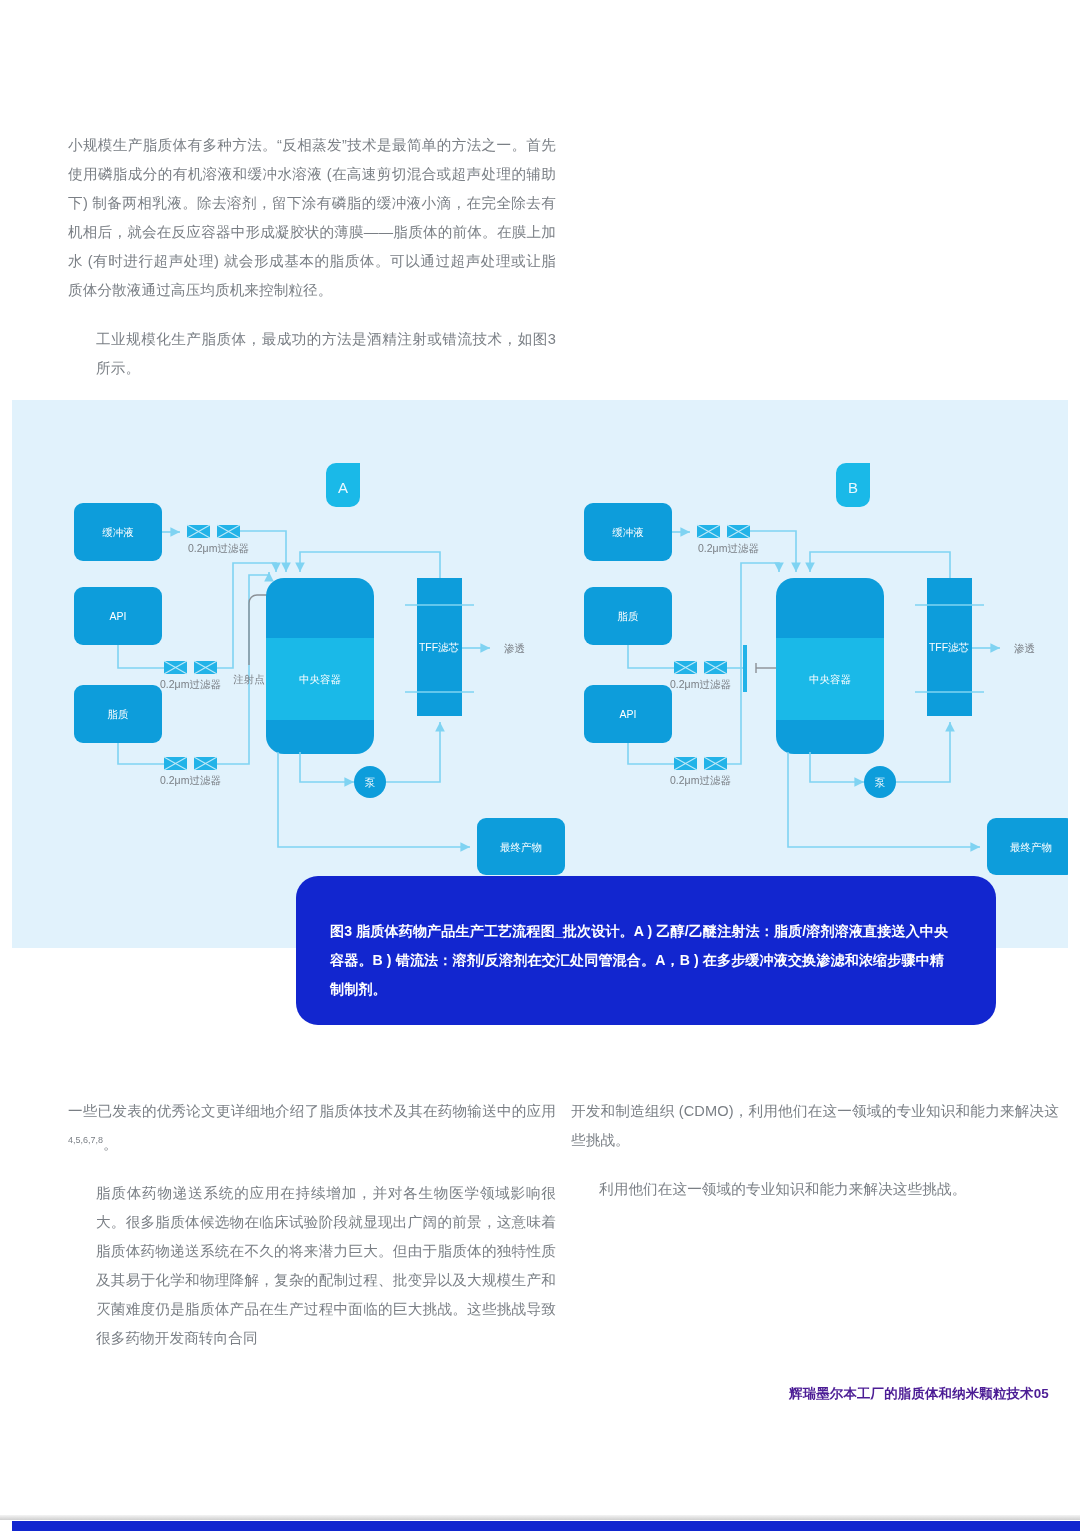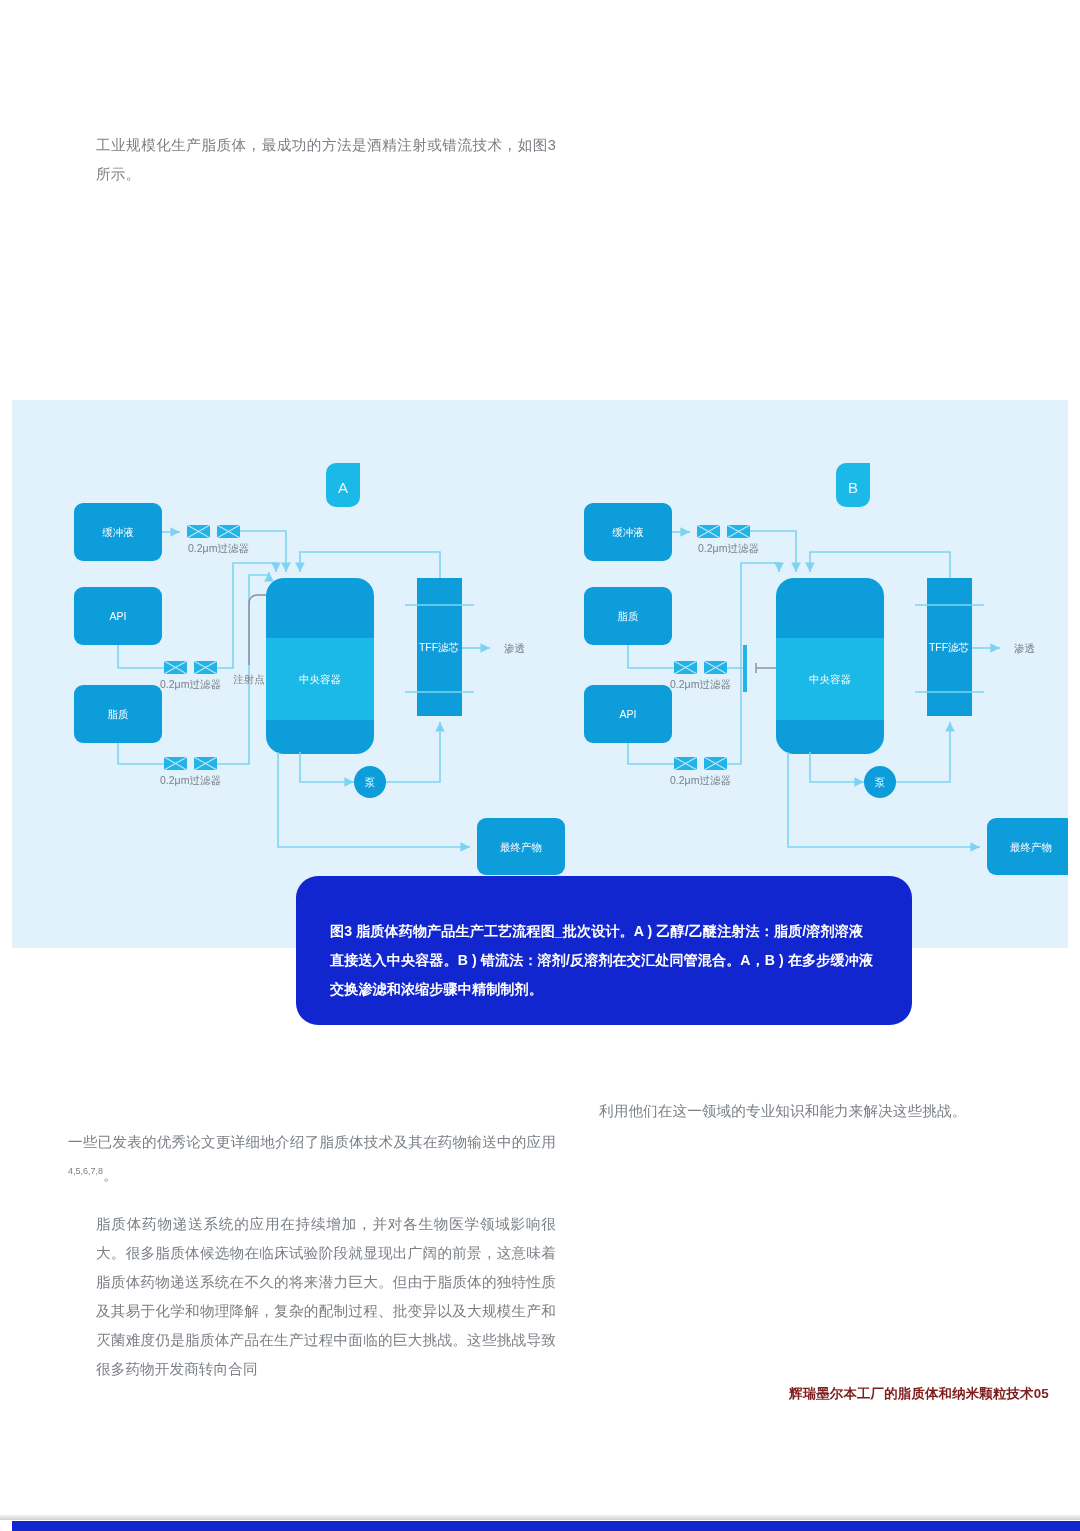--- a/index.html
+++ b/index.html
@@ -29,42 +29,42 @@
     position: absolute; left: 12px; top: 400px;
     width: 1056px; height: 548px;
     background: #e1f2fc;
   }
   .diagram { position: absolute; inset: 0; }
   .diagram svg { display: block; width: 1056px; height: 548px; }
 
   
   .caption-box {
     position: absolute; left: 296px; top: 876px;
-    width: 616px; height: 149px;
+    width: 700px; height: 149px;
     background: #1226cf;
     border-radius: 22px;
     padding: 41px 38px 0 34px;
   }
   .caption-text {
     color: #ffffff;
     font-size: 14.1px;
     font-weight: bold;
     line-height: 29px;
     letter-spacing: .1px;
   }
 
   
   .col { position: absolute; width: 488px; }
-  .col-left  { left: 68px;  top: 1128px; }
+  .col-left  { left: 68px;  top: 1097px; }
   .col-right { left: 571px; top: 1097px; }
 
   
   .footer-text {
     position: absolute; right: 31px; top: 1385px;
-    color: #7f1d1d;
+    color: #4c1d95;
     font-size: 13.4px;
     font-weight: bold;
     letter-spacing: .2px;
   }
   .footer-divider {
     position: absolute; left: 0; top: 1515px;
     width: 1080px; height: 5px;
     background: linear-gradient(#f4f4f4, #cfcfcf);
   }
   .footer-bar {
@@ -82,20 +82,21 @@
   .badge-lbl { fill: #eaf8ff; font-family: "Liberation Sans", sans-serif; font-size: 15px; }
   .filt { fill: #22b3e8; }
   .filtx { stroke: #bfe9f8; stroke-width: 1.1; fill: none; }
 </style>
 </head>
 <body>
 
 <div class="page">
 
   <div class="top-prose">
+    <p class="p">小规模生产脂质体有多种方法。“反相蒸发”技术是最简单的方法之一。首先使用磷脂成分的有机溶液和缓冲水溶液 (在高速剪切混合或超声处理的辅助下) 制备两相乳液。除去溶剂，留下涂有磷脂的缓冲液小滴，在完全除去有机相后，就会在反应容器中形成凝胶状的薄膜——脂质体的前体。在膜上加水 (有时进行超声处理) 就会形成基本的脂质体。可以通过超声处理或让脂质体分散液通过高压均质机来控制粒径。</p>
     <p class="p">工业规模化生产脂质体，最成功的方法是酒精注射或错流技术，如图3所示。</p>
   </div>
 
   <div class="figure-band">
     <div class="diagram">
       <svg viewBox="0 0 1056 548" xmlns="http://www.w3.org/2000/svg">
         <defs>
           <marker id="ar" markerWidth="7" markerHeight="7" refX="6" refY="3" orient="auto">
             <path d="M0,0 L6,3 L0,6 Z" fill="#7fd3f2"></path>
           </marker>
@@ -256,20 +257,21 @@
   <div class="caption-box">
     <div class="caption-text">图3 脂质体药物产品生产工艺流程图_批次设计。A ) 乙醇/乙醚注射法：脂质/溶剂溶液直接送入中央容器。B ) 错流法：溶剂/反溶剂在交汇处同管混合。A，B ) 在多步缓冲液交换渗滤和浓缩步骤中精制制剂。</div>
   </div>
 
   <div class="col col-left">
     <p class="p"><span>一些已发表的优秀论文更详细地介绍了脂质体技术及其在药物输送中的应用</span><span class="sup">4,5,6,7,8</span><span>。</span></p>
     <p class="p">脂质体药物递送系统的应用在持续增加，并对各生物医学领域影响很大。很多脂质体候选物在临床试验阶段就显现出广阔的前景，这意味着脂质体药物递送系统在不久的将来潜力巨大。但由于脂质体的独特性质及其易于化学和物理降解，复杂的配制过程、批变异以及大规模生产和灭菌难度仍是脂质体产品在生产过程中面临的巨大挑战。这些挑战导致很多药物开发商转向合同</p>
   </div>
 
   <div class="col col-right">
+    <p class="p">开发和制造组织 (CDMO)，利用他们在这一领域的专业知识和能力来解决这些挑战。</p>
     <p class="p">利用他们在这一领域的专业知识和能力来解决这些挑战。</p>
   </div>
 
   <div class="footer-text">辉瑞墨尔本工厂的脂质体和纳米颗粒技术05</div>
   <div class="footer-divider"></div>
   <div class="footer-bar"></div>
 
 </div>
 
 </body></html>

